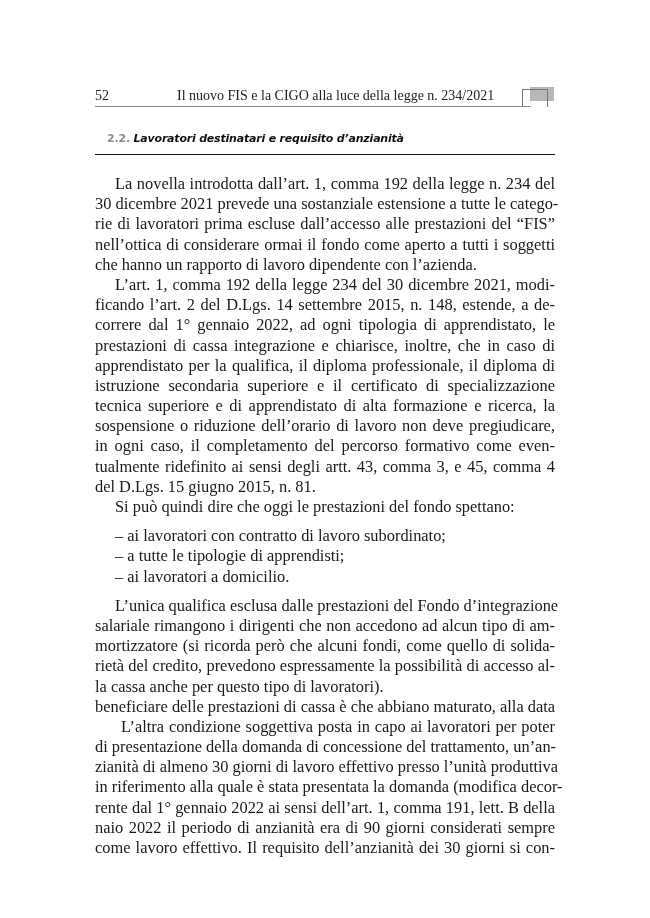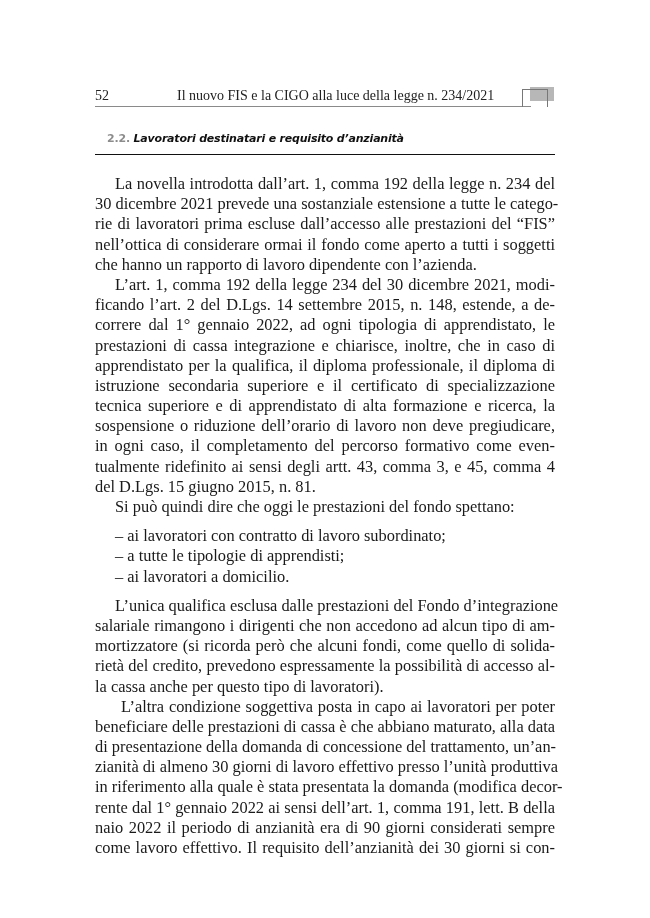--- a/index.html
+++ b/index.html
@@ -87,22 +87,22 @@
     <span class="line list-item">– a tutte le tipologie di apprendisti;</span>
     <span class="line list-item">– ai lavoratori a domicilio.</span>
     <span class="gap"></span>
 
     <span class="line indent">L’unica qualifica esclusa dalle prestazioni del Fondo d’integrazione</span>
     <span class="line">salariale rimangono i dirigenti che non accedono ad alcun tipo di am-</span>
     <span class="line">mortizzatore (si ricorda però che alcuni fondi, come quello di solida-</span>
     <span class="line">rietà del credito, prevedono espressamente la possibilità di accesso al-</span>
     <span class="line last">la cassa anche per questo tipo di lavoratori).</span>
 
+    <span class="line">beneficiare delle prestazioni di cassa è che abbiano maturato, alla data</span>
     <span class="line indent2">L’altra condizione soggettiva posta in capo ai lavoratori per poter</span>
-    <span class="line">beneficiare delle prestazioni di cassa è che abbiano maturato, alla data</span>
     <span class="line">di presentazione della domanda di concessione del trattamento, un’an-</span>
     <span class="line">zianità di almeno 30 giorni di lavoro effettivo presso l’unità produttiva</span>
     <span class="line">in riferimento alla quale è stata presentata la domanda (modifica decor-</span>
     <span class="line">rente dal 1° gennaio 2022 ai sensi dell’art. 1, comma 191, lett. B della</span>
     <span class="line">naio 2022 il periodo di anzianità era di 90 giorni considerati sempre</span>
     <span class="line">come lavoro effettivo. Il requisito dell’anzianità dei 30 giorni si con-</span>
   </div>
 </div>
 
 </body></html>

